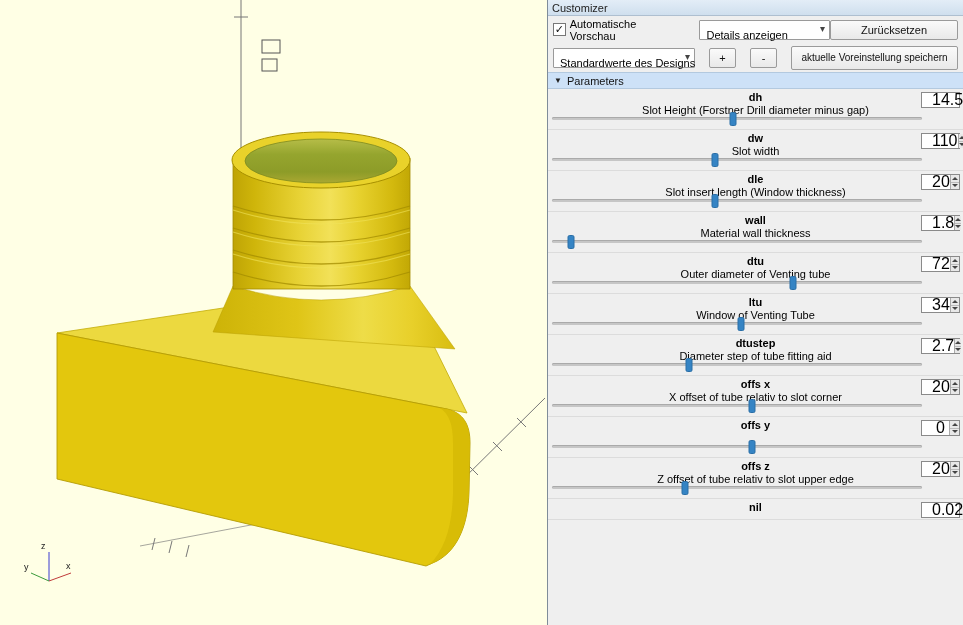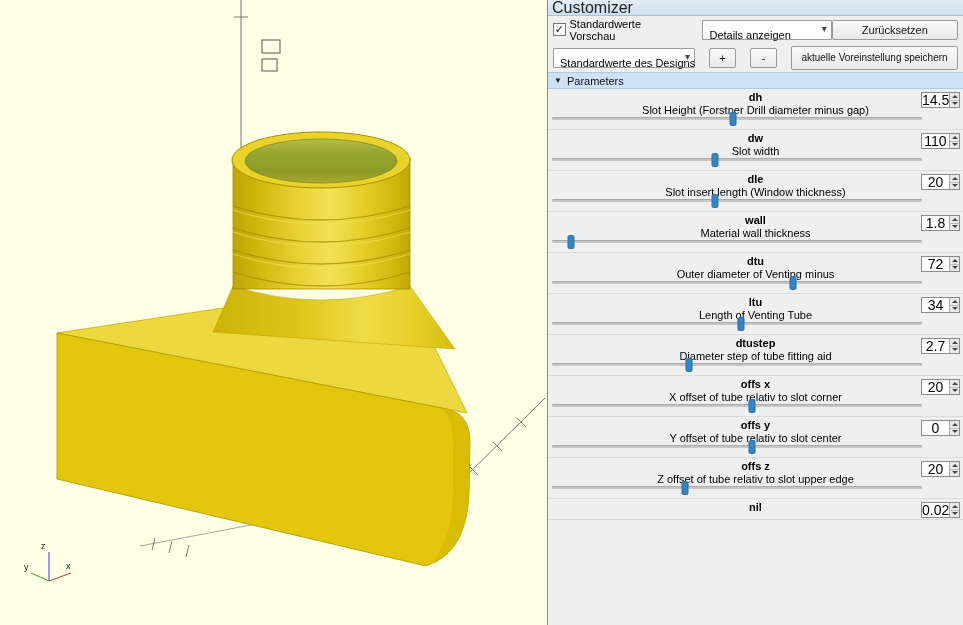--- a/index.html
+++ b/index.html
@@ -9,21 +9,21 @@
   
   .viewport { position: absolute; left: 0; top: 0; width: 548px; height: 625px;
     background: #ffffe5; border-right: 1px solid #7f8c99; }
   .viewport svg { display: block; }
 
   
   .panel { position: absolute; left: 548px; top: 0; width: 415px; height: 625px;
     background: #efefef; display: flex; flex-direction: column; }
 
   .titlebar { height: 16px; background: linear-gradient(#e3edf7,#cfdfee);
-    border-bottom: 1px solid #aebfd0; font-size: 16px; color: #222;
+    border-bottom: 1px solid #aebfd0; font-size: 11px; color: #222;
     display: flex; align-items: center; padding: 0 4px; flex: none; }
 
   .toolbar1 { height: 27px; display: flex; align-items: center; padding: 0 5px; flex: none; }
   .chkwrap { display: flex; align-items: center; gap: 4px; font-size: 11px; }
   .checkbox { width: 13px; height: 13px; background: #fff; border: 1px solid #777;
     display: flex; align-items: center; justify-content: center;
     font-size: 11px; line-height: 11px; color: #111; }
   .combo { position: relative; height: 20px; background: #fff; border: 1px solid #9a9a9a;
     font-size: 11px; display: flex; align-items: center; padding: 10px 18px 0 6px;
     border-radius: 1px; white-space: nowrap; }
@@ -45,21 +45,21 @@
   .params-header .tri { font-size: 8px; color: #222; }
 
   .params { flex: 1; background: #efefef; overflow: hidden; }
   .param { position: relative; height: 41px; border-bottom: 1px solid #dcdcdc;
     padding: 2px 4px 0 4px; text-align: center; }
   .param.no-slider { height: 21px; }
   .param-name { font-size: 11px; font-weight: bold; line-height: 13px; color: #000; }
   .param-desc { font-size: 11px; line-height: 12px; color: #000; }
   .spinbox { position: absolute; top: 3px; right: 3px; width: 39px; height: 16px;
     background: #fff; border: 1px solid #8a8a8a; display: flex; }
-  .spin-value { flex: 1; font-size: 14px; line-height: 14px; padding-left: 0; color: #000; }
+  .spin-value { flex: 1; font-size: 16px; line-height: 14px; padding-left: 10px; color: #000; }
   .spin-btns { width: 10px; border-left: 1px solid #aaa; display: flex; flex-direction: column; }
   .spin-btn { flex: 1; display: flex; align-items: center; justify-content: center; background: #e8e8e8; }
   .spin-btn + .spin-btn { border-top: 1px solid #bbb; }
   .tri-up { width: 0; height: 0; border-left: 3px solid transparent;
     border-right: 3px solid transparent; border-bottom: 3px solid #444; }
   .tri-down { width: 0; height: 0; border-left: 3px solid transparent;
     border-right: 3px solid transparent; border-top: 3px solid #444; }
 
   .slider-row { position: absolute; left: 4px; right: 41px; bottom: 3px; height: 14px; }
   .slider-track { position: absolute; left: 0; right: 0; top: 5px; height: 3px;
@@ -154,21 +154,21 @@
 
   <div class="titlebar">
     <span>Customizer</span>
   </div>
 
   <div class="toolbar1">
     <div class="chkwrap">
       <span class="checkbox">
           <span>✓</span>
         </span>
-      <span>Standardwerte Vorschau</span>
+      <span>Automatische Vorschau</span>
     </div>
     <div class="combo combo-details">
       <span>Details anzeigen</span>
       <span class="chev">▾</span>
     </div>
     <div class="btn btn-reset">Zurücksetzen</div>
   </div>
 
   <div class="toolbar2">
     <div class="combo combo-preset">
@@ -262,41 +262,41 @@
           </span>
       </div>
       <div class="slider-row">
         <div class="slider-track"></div>
         <div class="slider-handle" style="left: 5%;"></div>
       </div>
     </div>
 
     <div class="param">
       <div class="param-name">dtu</div>
-      <div class="param-desc">Outer diameter of Venting minus</div>
+      <div class="param-desc">Outer diameter of Venting tube</div>
       <div class="spinbox">
         <span class="spin-value">72</span>
         <span class="spin-btns">
             <span class="spin-btn">
               <span class="tri-up"></span>
             </span>
             <span class="spin-btn">
               <span class="tri-down"></span>
             </span>
           </span>
       </div>
       <div class="slider-row">
         <div class="slider-track"></div>
         <div class="slider-handle" style="left: 65%;"></div>
       </div>
     </div>
 
     <div class="param">
       <div class="param-name">ltu</div>
-      <div class="param-desc">Length of Venting Tube</div>
+      <div class="param-desc">Window of Venting Tube</div>
       <div class="spinbox">
         <span class="spin-value">34</span>
         <span class="spin-btns">
             <span class="spin-btn">
               <span class="tri-up"></span>
             </span>
             <span class="spin-btn">
               <span class="tri-down"></span>
             </span>
           </span>
@@ -342,21 +342,20 @@
           </span>
       </div>
       <div class="slider-row">
         <div class="slider-track"></div>
         <div class="slider-handle" style="left: 54%;"></div>
       </div>
     </div>
 
     <div class="param">
       <div class="param-name">offs y</div>
-      <div class="param-desc">Y offset of tube relativ to slot center</div>
       <div class="spinbox">
         <span class="spin-value">0</span>
         <span class="spin-btns">
             <span class="spin-btn">
               <span class="tri-up"></span>
             </span>
             <span class="spin-btn">
               <span class="tri-down"></span>
             </span>
           </span>

